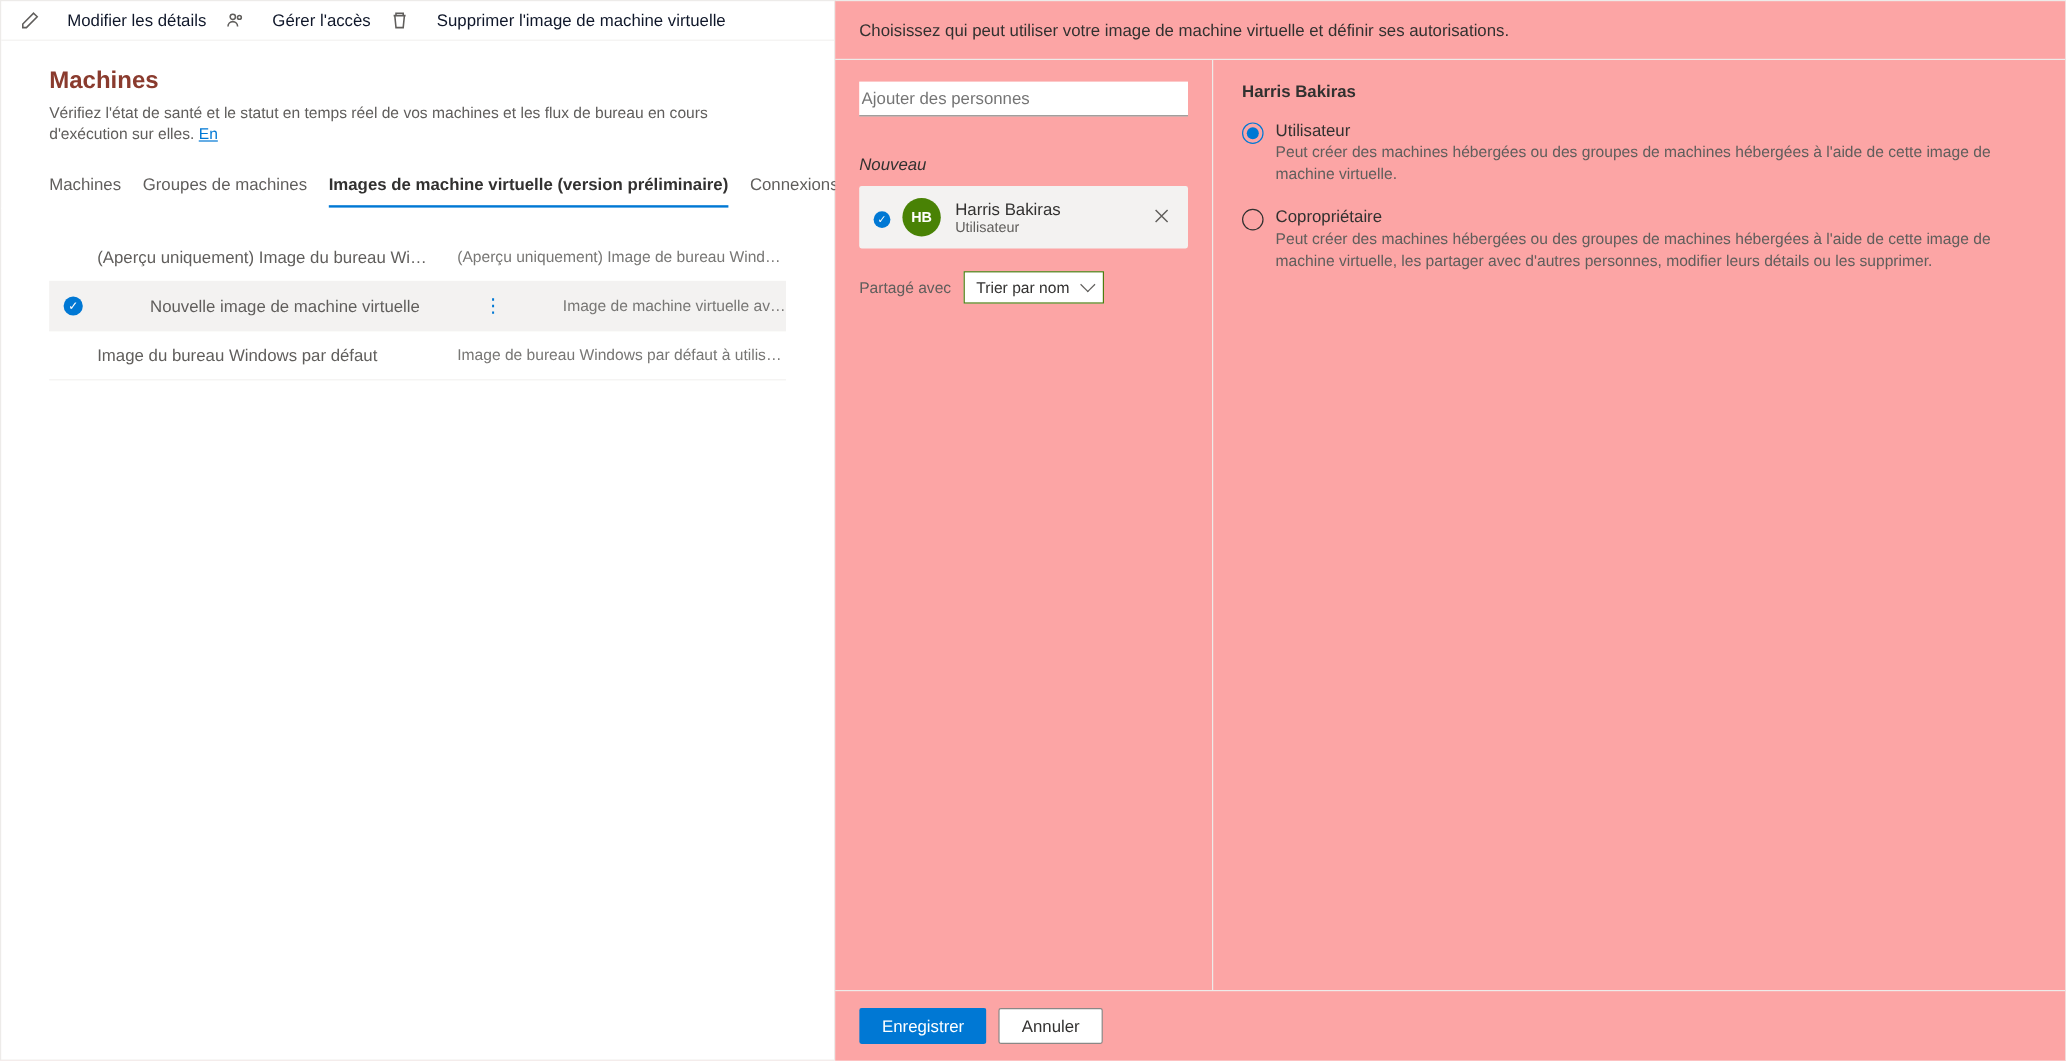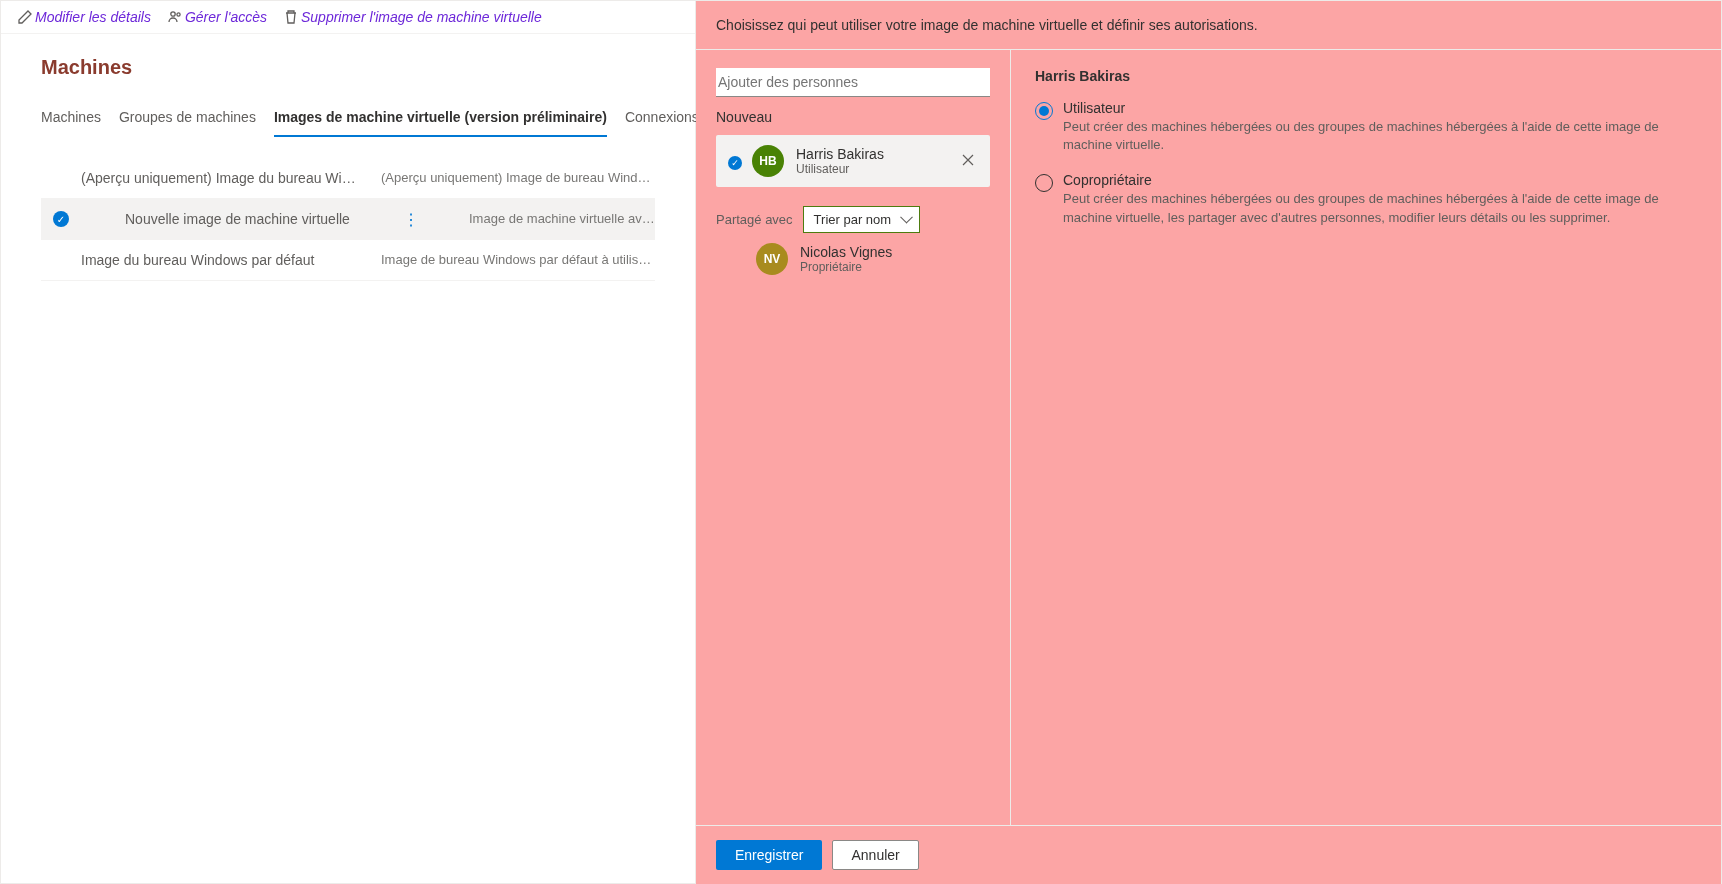--- a/index.html
+++ b/index.html
@@ -19,23 +19,22 @@
       border: 1px solid #edebe9;
     }
     .action-bar {
       display: flex; align-items: center;
       padding: 8px 16px;
       border-bottom: 1px solid #f3f2f1;
       gap: 16px;
     }
     .action-item {
       display: inline-flex; align-items: center;
-      gap: 2px; color: #6d28d9; font-size: 14px;
+      gap: 23px; color: #0f172a; font-size: 14px;
       cursor: pointer;
-      font-style: italic;
     }
     .action-item svg { width: 16px; height: 16px; stroke: #605e5c; fill: none; stroke-width: 1.3; }
     .header-section { padding: 22px 40px 10px 40px; }
     .page-title { font-size: 20px; font-weight: 600; color: #8a3b2e; margin-bottom: 6px; }
     .page-subtitle { font-size: 13px; color: #605e5c; line-height: 1.4; }
     .page-subtitle .link { color: #0078d4; text-decoration: underline; cursor: pointer; }
     .tabs { display: flex; gap: 18px; padding: 14px 40px 0 40px; border-bottom: 1px solid #fff; }
     .tab { font-size: 14px; color: #605e5c; padding-bottom: 10px; cursor: pointer; white-space: nowrap; }
     .tab.active { color: #323130; font-weight: 600; border-bottom: 2px solid #0078d4; }
     .table-section { padding: 20px 40px 0 40px; }
@@ -60,21 +59,21 @@
       display: flex; flex-direction: column;
     }
     .side-header { padding: 16px 20px; font-size: 14px; color: #323130; border-bottom: 1px solid #edebe9; }
     .side-body { flex: 1; display: flex; overflow: hidden; }
     .side-left { width: 315px; padding: 18px 20px; border-right: 1px solid #edebe9; }
     .side-right { flex: 1; padding: 18px 24px; }
     .search-input {
       width: 100%; border: none; border-bottom: 1px solid #8a8886;
       padding: 6px 2px; font-size: 14px; outline: none; color: #323130;
     }
-    .section-label { font-size: 14px; color: #323130; margin: 12px 0 10px 0; }
+    .section-label { font-size: 14px; color: #323130; margin: 32px 0 10px 0; font-style: italic; }
     .person-card {
       display: flex; align-items: center; padding: 10px 12px;
       background: #f3f2f1; border-radius: 2px; position: relative;
     }
     .person-card .sel { width: 24px; }
     .avatar { width: 32px; height: 32px; border-radius: 50%; display: inline-flex; align-items: center; justify-content: center; color: #fff; font-size: 12px; font-weight: 700; margin-right: 12px; }
     .avatar.green { background: #498205; }
     .avatar.olive { background: #a88b1e; }
     .person-info { flex: 1; }
     .person-name { font-size: 14px; color: #323130; }
@@ -122,20 +121,24 @@
     <span class="action-item">
       <svg viewBox="0 0 16 16">
           <path d="M3 4h10M5 4V2h6v2M4 4l1 10h6l1-10"></path>
         </svg>
       <span>Supprimer l'image de machine virtuelle</span>
     </span>
   </div>
 
   <div class="header-section">
     <div class="page-title">Machines</div>
+    <div class="page-subtitle">
+      <span>Vérifiez l'état de santé et le statut en temps réel de vos machines et les flux de bureau en cours d'exécution sur elles.</span>
+      <span class="link">En</span>
+    </div>
   </div>
 
   <div class="tabs">
     <div class="tab">Machines</div>
     <div class="tab">Groupes de machines</div>
     <div class="tab active">Images de machine virtuelle (version préliminaire)</div>
     <div class="tab">Connexions réseau (version p</div>
   </div>
 
   <div class="table-section">
@@ -183,27 +186,20 @@
               <path d="M1 1l10 10M11 1L1 11" stroke="#605e5c" stroke-width="1.2"></path>
             </svg>
         </div>
       </div>
       <div class="shared-row">
         <span class="shared-label">Partagé avec</span>
         <span class="sort-wrap">
           <span class="sort-select">Trier par nom</span>
         </span>
       </div>
-      <div class="shared-person">
-        <div class="avatar olive">NV</div>
-        <div class="person-info">
-          <div class="person-name">Nicolas Vignes</div>
-          <div class="person-role">Propriétaire</div>
-        </div>
-      </div>
     </div>
     <div class="side-right">
       <div class="right-title">Harris Bakiras</div>
 
       <div class="radio-block">
         <div class="radio-outer selected">
             <div class="radio-inner"></div>
           </div>
         <div>
           <div class="radio-label">Utilisateur</div>

